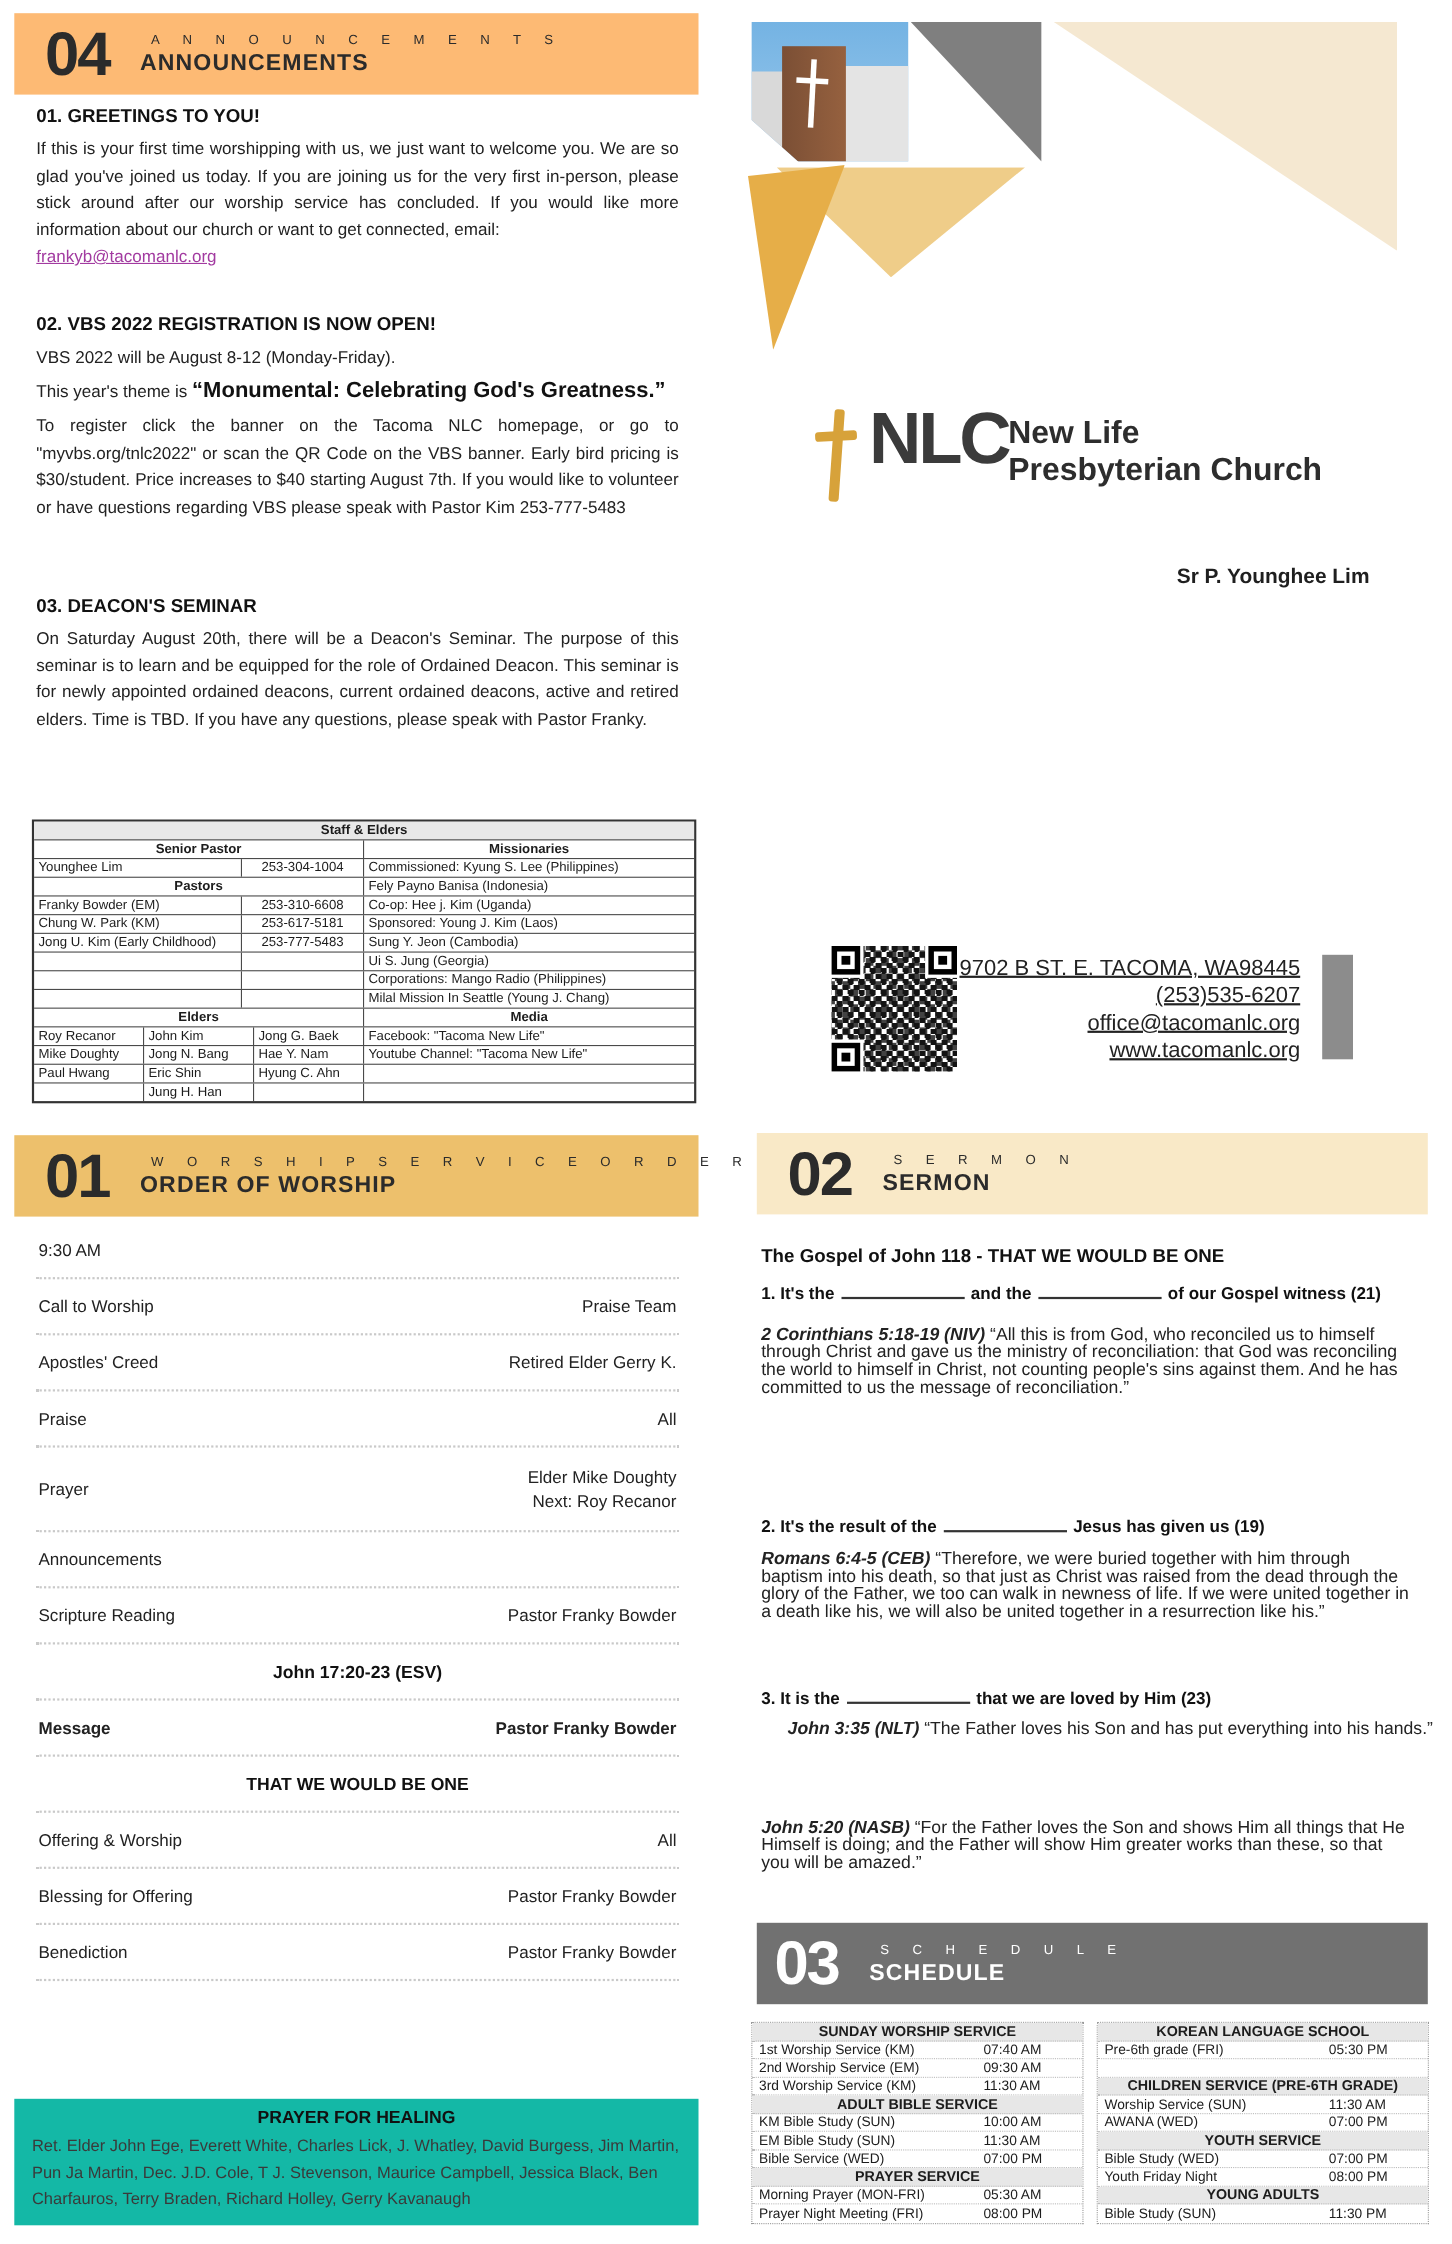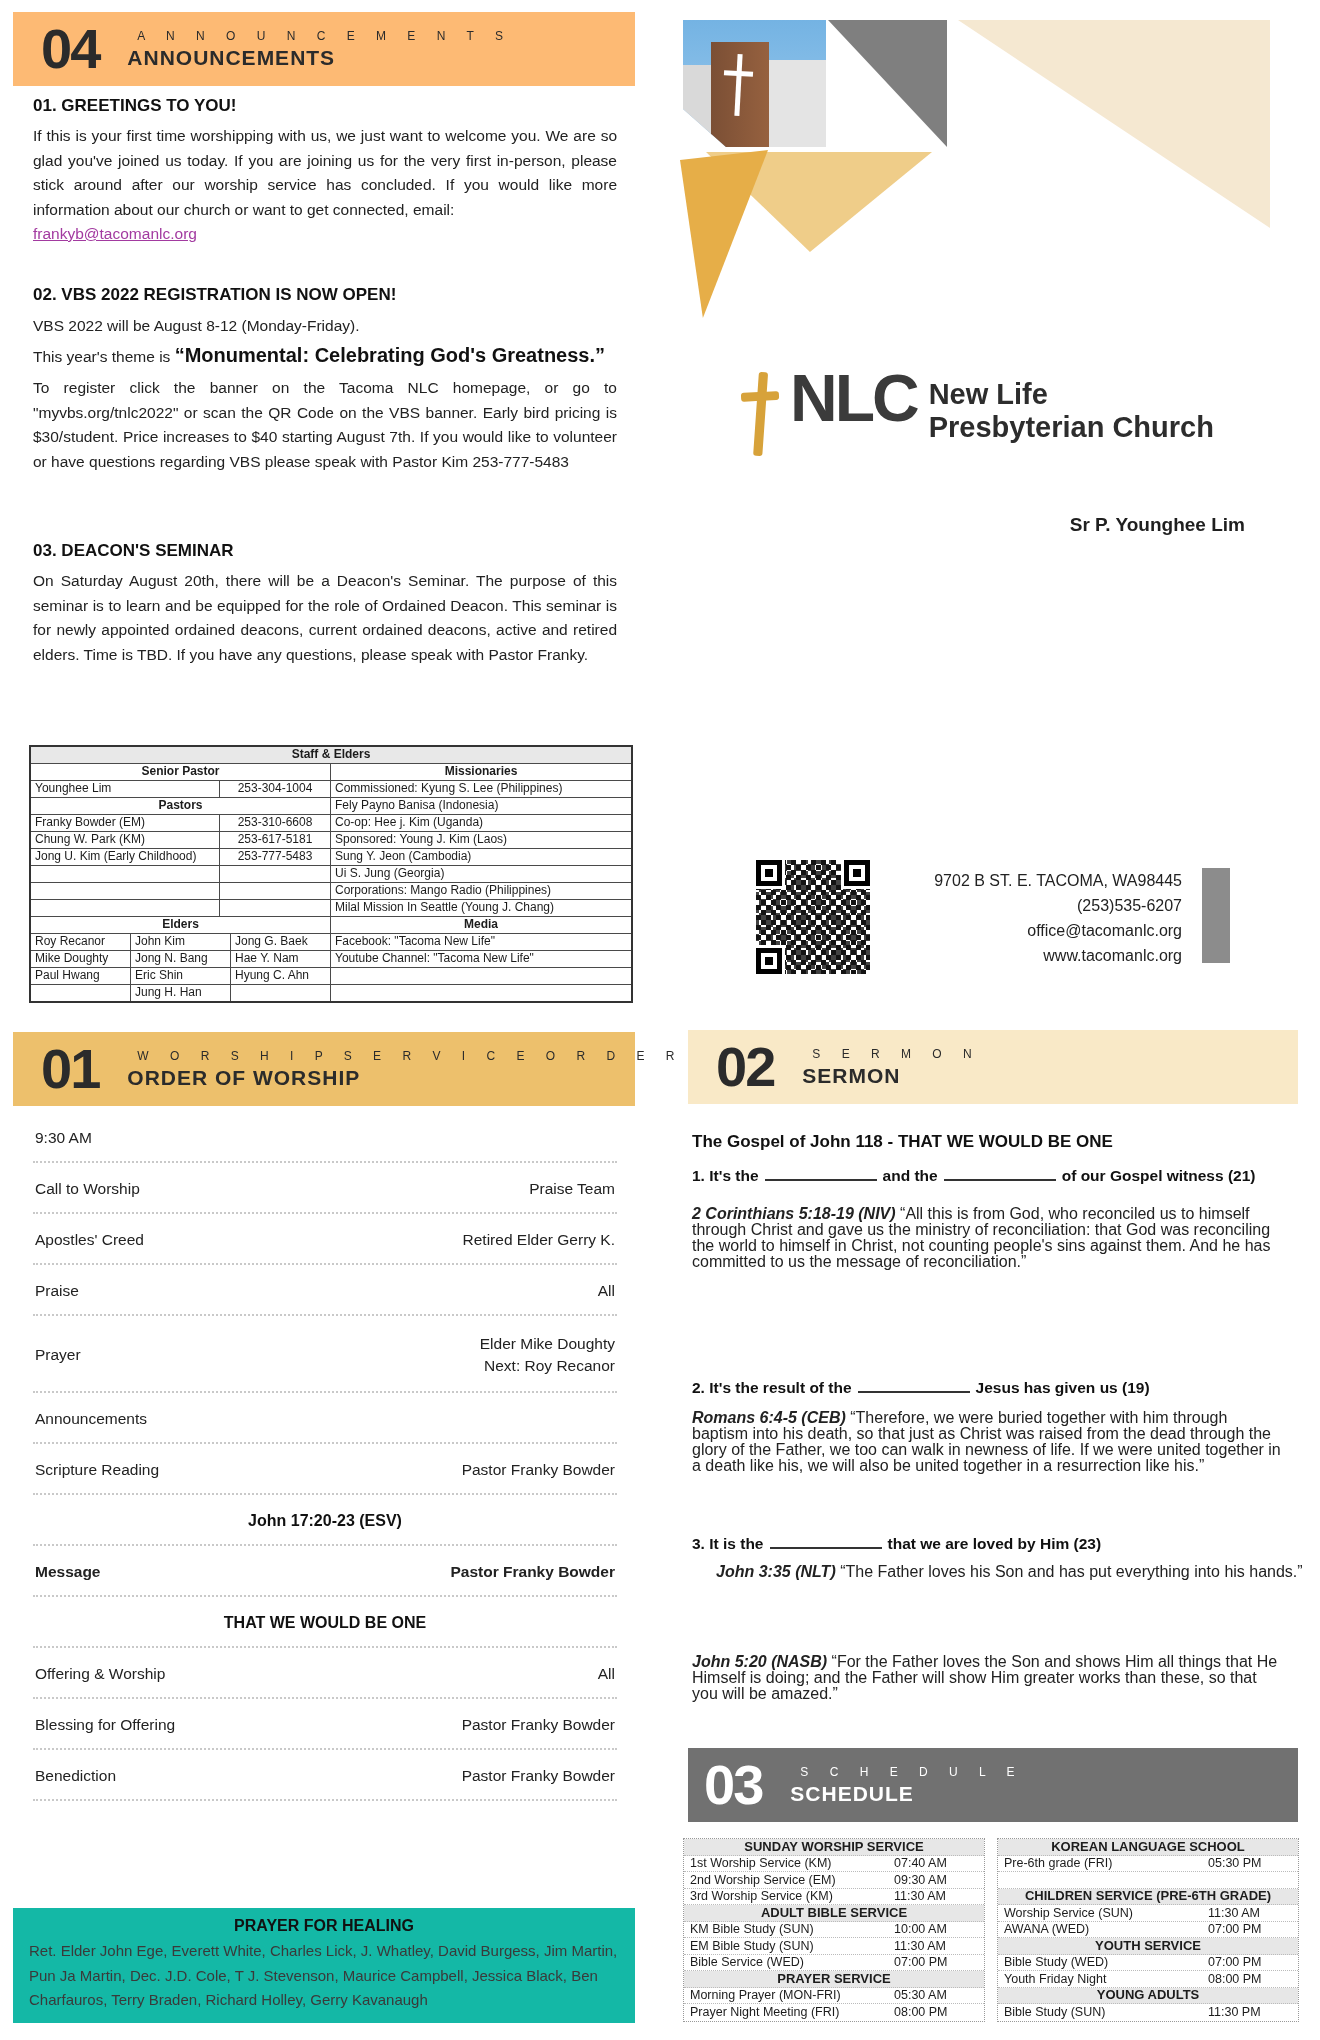--- a/index.html
+++ b/index.html
@@ -81,34 +81,34 @@
             clip-path:polygon(0 0,100% 0,46% 100%);}
   .triGoldD{left:10px;top:150px;width:88px;height:168px;background:#e6ae48;
             clip-path:polygon(0 6%,100% 0,26% 100%);}
 
   .dateblk{position:absolute;top:184px;right:10px;text-align:right;}
   .dateM{font-size:30px;font-weight:700;letter-spacing:1px;color:#1f1f1f;}
   .dateS{font-family:"DejaVu Serif",serif;font-style:italic;font-size:13px;margin-top:3px;color:#333;}
 
   .logo{position:absolute;top:368px;left:46px;display:flex;align-items:flex-start;}
   .nlc{font-size:66px;font-weight:700;color:#3b3b3b;letter-spacing:-3px;line-height:.92;margin-left:4px;}
-  .lname{margin-left:12px;margin-top:10px;font-size:29px;font-weight:700;color:#2d2d2d;line-height:33px;
+  .lname{margin-top:10px;font-size:29px;font-weight:700;color:#2d2d2d;line-height:33px;
          letter-spacing:0;}
   .pastorline{position:absolute;top:514px;right:53px;font-size:19px;font-weight:700;color:#1f1f1f;}
 
   
   .qr{position:absolute;left:64px;top:856px;width:122px;height:122px;background:#fff;}
   .qrpat{position:absolute;inset:4px;
          background:repeating-conic-gradient(#131313 0% 25%,#ffffff 0% 50%) 0 0/10px 10px;}
   .qrpat::after{content:"";position:absolute;inset:0;
          background:repeating-conic-gradient(#131313 0% 25%,transparent 0% 50%) 3px 4px/14px 14px;opacity:.8;}
   .qrf{position:absolute;width:26px;height:26px;border:5px solid #000;background:#fff;box-sizing:border-box;
        box-shadow:0 0 0 3px #fff;}
   .qrf::after{content:"";position:absolute;left:4px;top:4px;width:8px;height:8px;background:#000;}
-  .addr{position:absolute;top:868px;right:116px;text-align:right;font-size:16px;line-height:25px;color:#222;}
+  .addr{position:absolute;top:868px;right:116px;text-align:right;font-size:20px;line-height:25px;color:#222;text-decoration:underline;}
   .gbar{position:absolute;top:868px;right:68px;width:28px;height:95px;background:#8c8c8c;}
 
   
   .serHead{position:absolute;left:4px;top:1132px;width:594px;font-size:17px;font-weight:700;color:#111;}
   .point{position:absolute;left:4px;width:594px;font-size:15.5px;font-weight:700;color:#111;}
   .blank{display:inline-block;width:112px;border-bottom:2px solid #333;height:13px;margin:0 6px;}
   .scrip{position:absolute;left:4px;width:594px;font-size:16px;line-height:16px;margin:0;color:#222;}
   .ref{font-weight:700;font-style:italic;}
 
   

